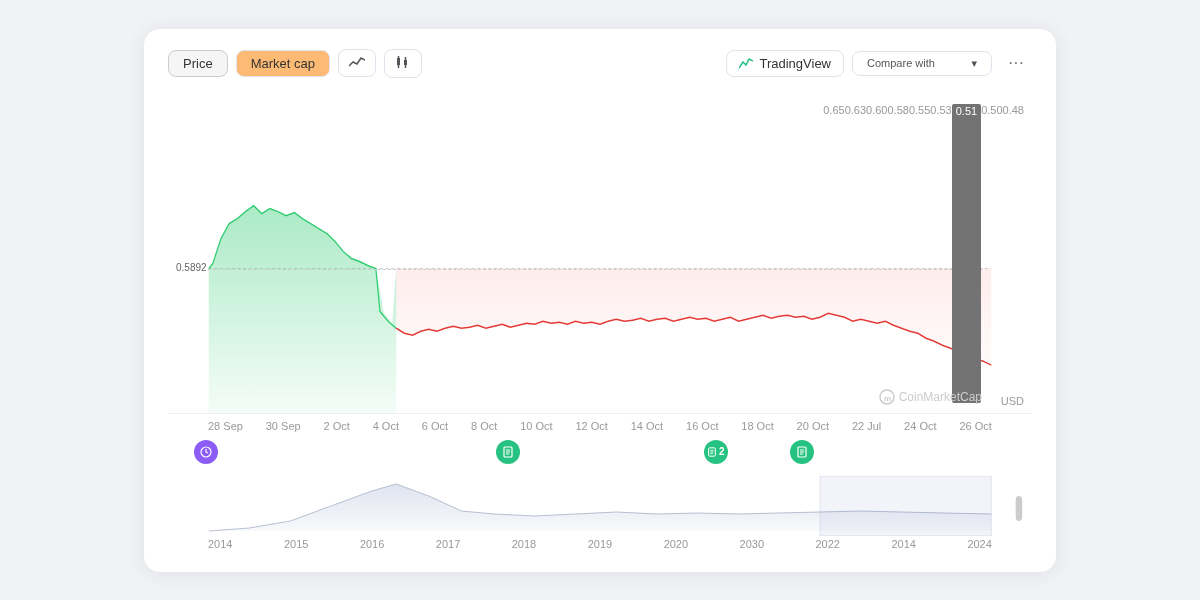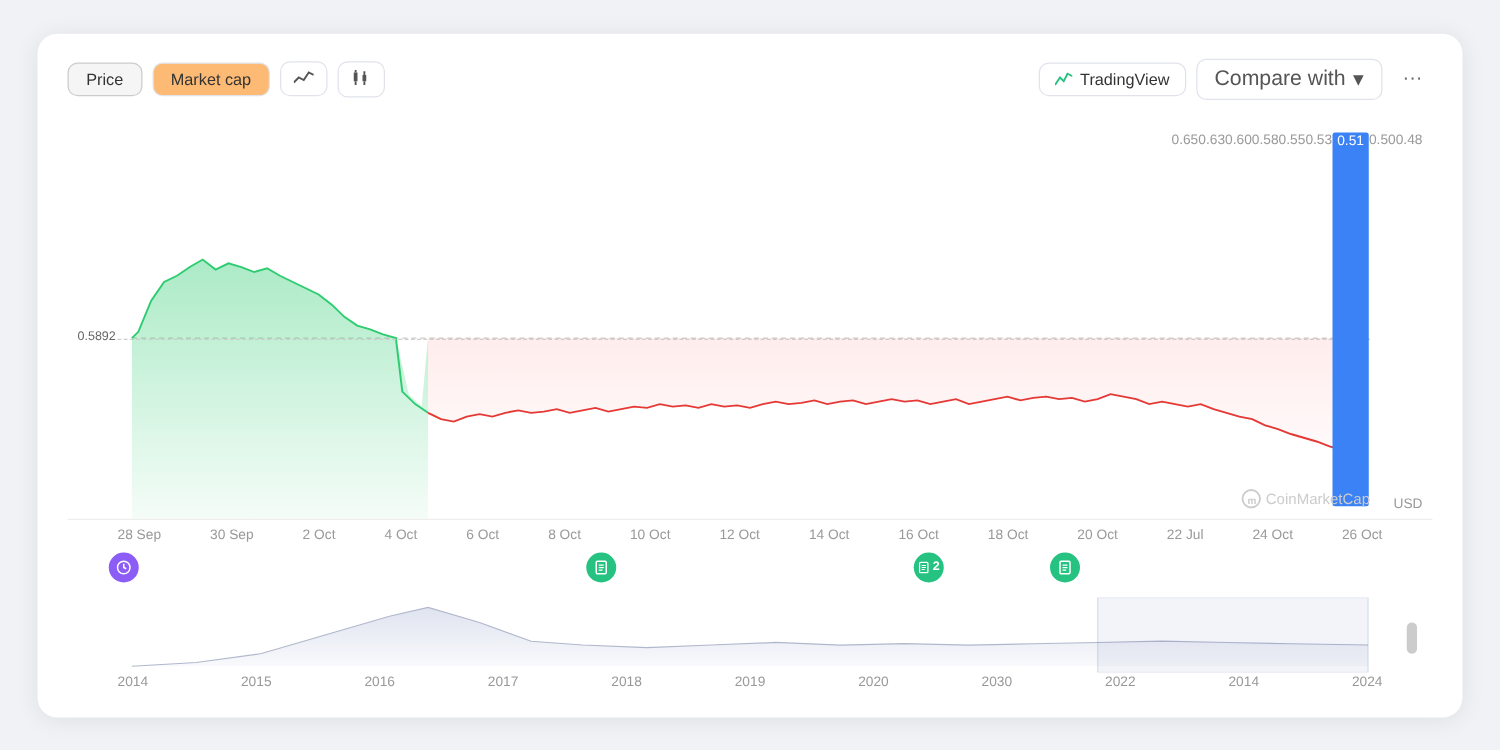--- a/index.html
+++ b/index.html
@@ -7,21 +7,21 @@
       background: #f0f2f5;
       font-family: -apple-system, BlinkMacSystemFont, 'Segoe UI', sans-serif;
       display: flex;
       align-items: center;
       justify-content: center;
       min-height: 100vh;
     }
     .card {
       background: #fff;
       border-radius: 16px;
-      width: 1140px;
+      width: 912px;
       padding: 20px 24px;
       box-shadow: 0 2px 20px rgba(0,0,0,0.08);
     }
     .toolbar {
       display: flex;
       align-items: center;
       gap: 8px;
       margin-bottom: 16px;
     }
     .btn {
@@ -61,21 +61,21 @@
       color: #333;
     }
     .compare-btn {
       display: flex;
       align-items: center;
       gap: 6px;
       border: 1px solid #e0e3eb;
       background: #fff;
       border-radius: 8px;
       padding: 5px 14px;
-      font-size: 17px;
+      font-size: 11px;
       cursor: pointer;
       color: #555;
       min-width: 140px;
     }
     .time-btns {
       display: flex;
       gap: 2px;
     }
     .time-btn {
       border: none;
@@ -250,21 +250,21 @@
     </svg>
     
     
     <div style="position:absolute; right:8px; top:10px; bottom:10px; display:flex; justify-content:space-between; pointer-events:none;">
       <span style="font-size:11px;color:#999;">0.65</span>
       <span style="font-size:11px;color:#999;">0.63</span>
       <span style="font-size:11px;color:#999;">0.60</span>
       <span style="font-size:11px;color:#999;">0.58</span>
       <span style="font-size:11px;color:#999;">0.55</span>
       <span style="font-size:11px;color:#999;">0.53</span>
-      <span style="font-size:11px;color:#999;background:#3b82f6;color:#fff;padding:1px 4px;border-radius:2px;">0.51</span>
+      <span style="font-size:11px;color:#999;background:#737373;color:#fff;padding:1px 4px;border-radius:2px;">0.51</span>
       <span style="font-size:11px;color:#999;">0.50</span>
       <span style="font-size:11px;color:#999;">0.48</span>
     </div>
     
     
     <div class="watermark">
       <svg width="16" height="16" viewBox="0 0 16 16">
           <circle cx="8" cy="8" r="7" fill="none" stroke="#ccc" stroke-width="1.5"></circle>
           <text x="5" y="12" font-size="8" fill="#ccc" font-weight="bold">m</text>
         </svg>

